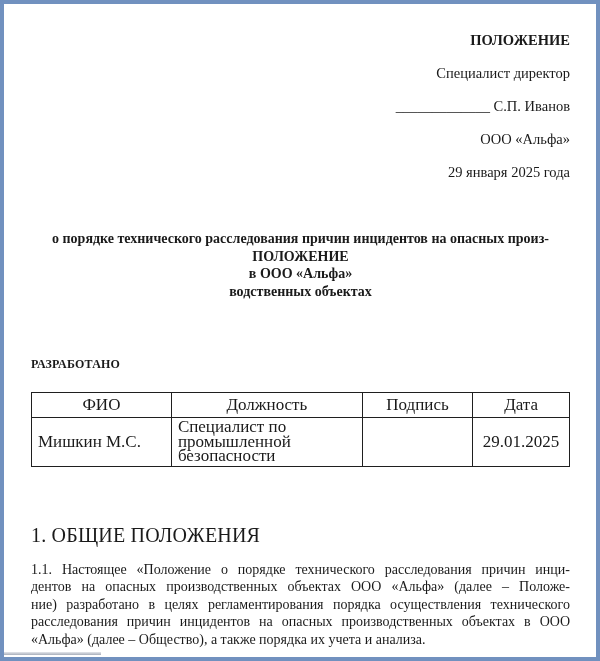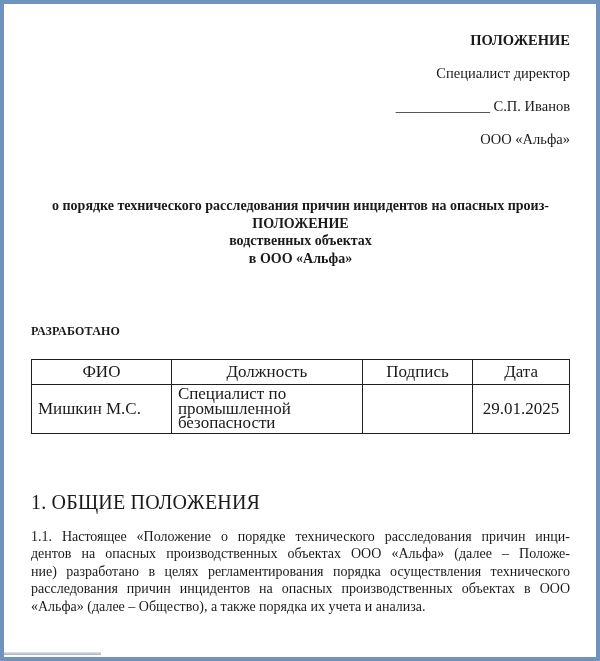--- a/index.html
+++ b/index.html
@@ -48,27 +48,28 @@
 </head>
 <body>
 
 <div class="page">
 
   <div class="approval">
     <div class="approval-line bold">ПОЛОЖЕНИЕ</div>
     <div class="approval-line">Специалист директор</div>
     <div class="approval-line">_____________ С.П. Иванов</div>
     <div class="approval-line">ООО «Альфа»</div>
+    <div class="approval-line">29 января 2025 года</div>
   </div>
 
   <div class="doc-title">
     <div class="title-line">о порядке технического расследования причин инцидентов на опасных произ-</div>
     <div class="title-line">ПОЛОЖЕНИЕ</div>
+    <div class="title-line">в ООО «Альфа»</div>
     <div class="title-line">водственных объектах</div>
-    <div class="title-line">в ООО «Альфа»</div>
   </div>
 
   <div class="developed">РАЗРАБОТАНО</div>
 
   <table>
     <colgroup>
       <col style="width:26%">
       <col style="width:35.5%">
       <col style="width:20.5%">
       <col style="width:18%">

